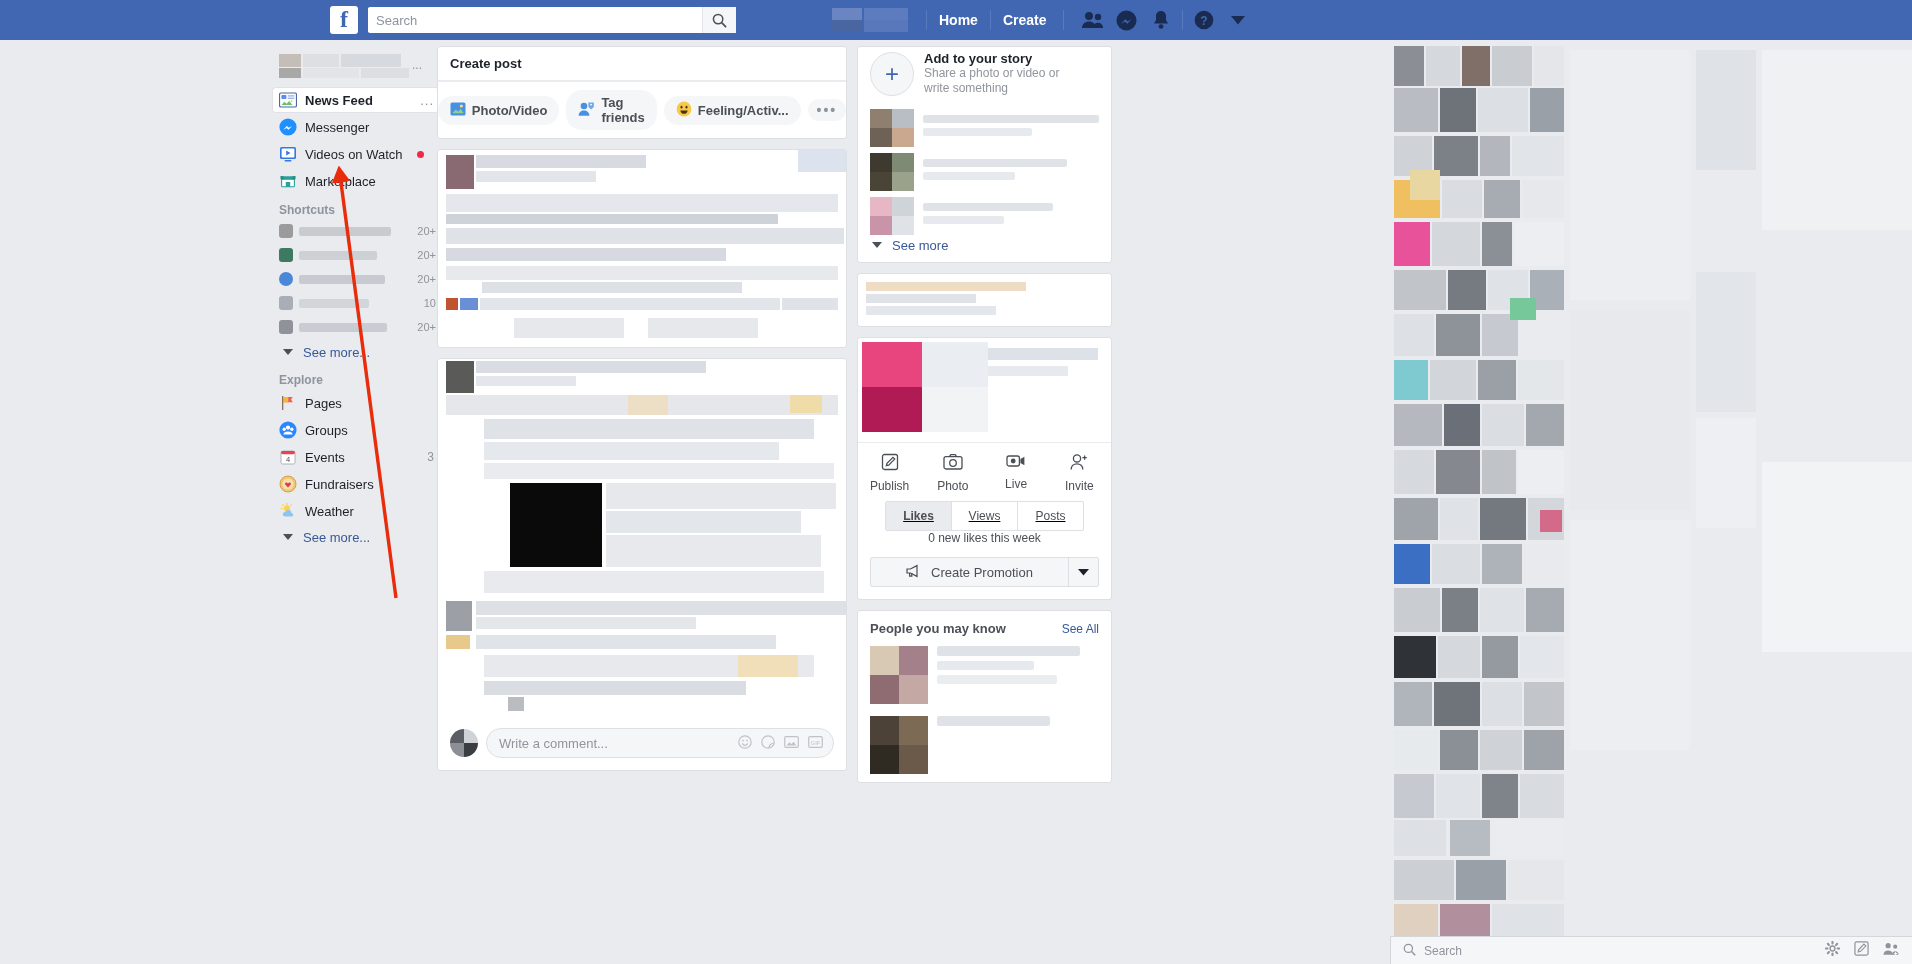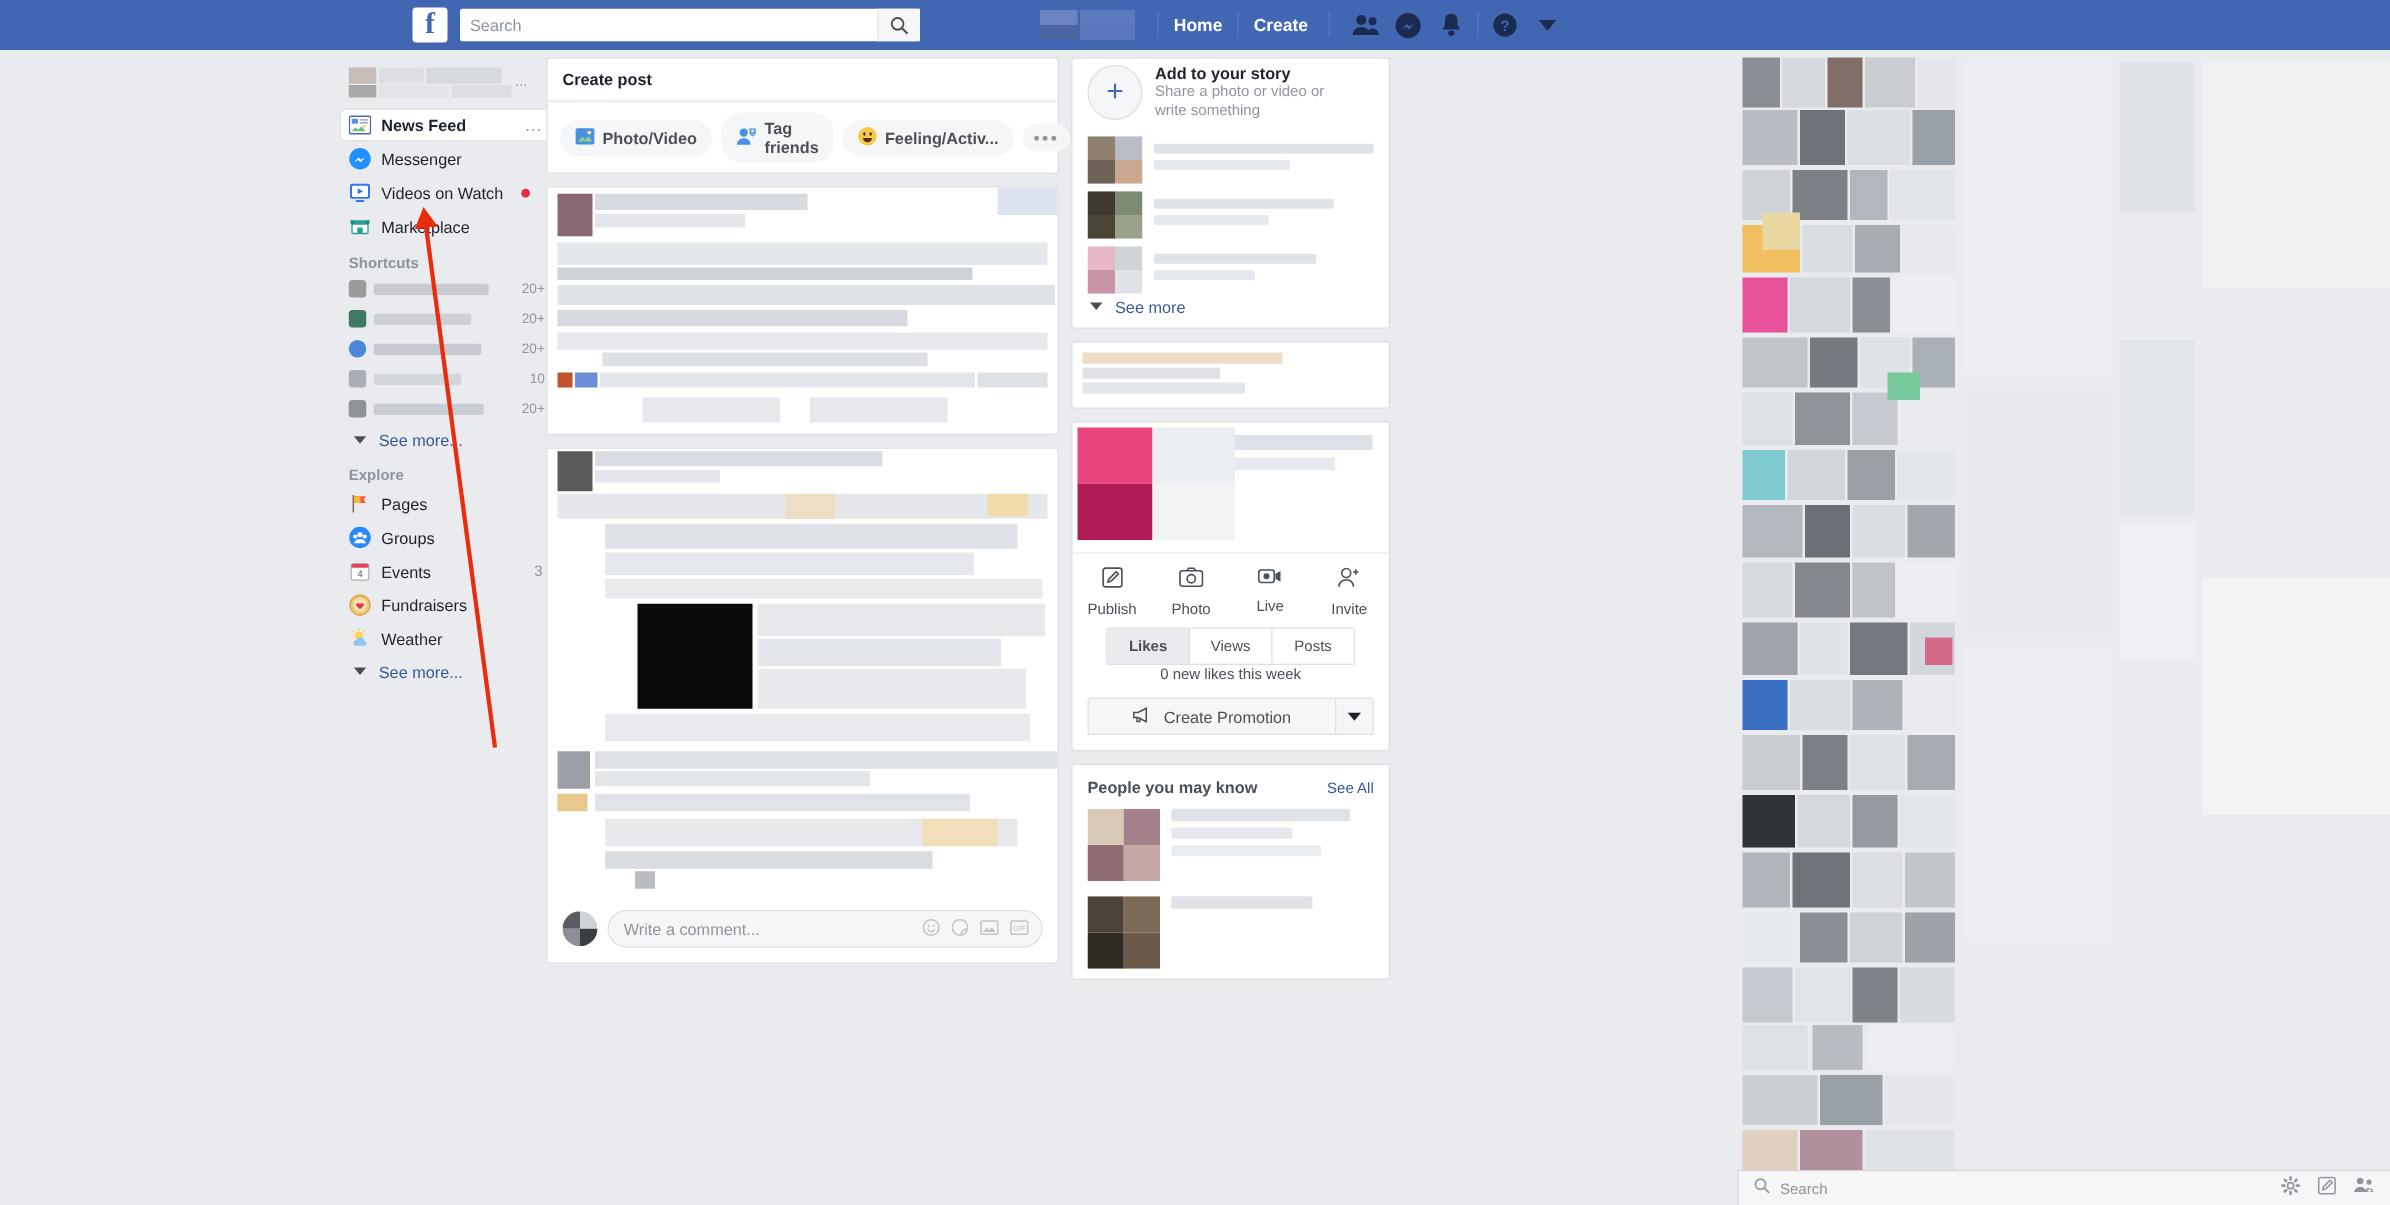--- a/index.html
+++ b/index.html
@@ -106,21 +106,21 @@
     padding: 9px 12px; font-size: 13px; font-weight: bold; color: #1d2129;
     border-bottom: 1px solid #e9ebee;
   }
   
   .composer-body { display: flex; padding: 12px; }
   .avatar-sq { width: 40px; height: 40px; flex: none; position: relative; overflow: hidden; }
   .composer-txt { margin-left: 10px; padding-top: 1px; }
   .composer-line { font-size: 14px; color: #90949c; line-height: 20px; }
   .composer-actions {
     display: flex; align-items: center; gap: 7px;
-    border-top: 1px solid #e9ebee; padding: 8px 10px;
+    border-top: 1px solid #e9ebee; padding: 8px 10px; justify-content: center;
   }
   .pill {
     display: flex; align-items: center; gap: 6px; background: #f5f6f7;
     border-radius: 16px; padding: 5px 12px; font-size: 13px;
     color: #4b4f56; font-weight: bold; cursor: pointer;
   }
   .pill.round { padding: 5px 9px; }
   .dots3 { color: #90949c; letter-spacing: 2px; font-size: 14px; line-height: 12px; }
 
   
@@ -159,21 +159,21 @@
   .story-thumb { width: 44px; height: 38px; flex: none; overflow: hidden; position: relative; }
   .story-lines { flex: 1; }
   .sline { height: 8px; border-radius: 2px; background: #dfe3e8; margin-bottom: 5px; }
 
   .action-strip { display: flex; border-top: 1px solid #e9ebee; padding: 10px 0 8px 0; }
   .action-cell {
     flex: 1; display: flex; flex-direction: column; align-items: center;
     gap: 4px; cursor: pointer;
   }
   .action-label { font-size: 12px; color: #4b4f56; }
-  .tabs3 { display: flex; margin: 0 27px; border: 1px solid #dddfe2; border-radius: 2px; }
+  .tabs3 { display: flex; margin: 0 27px; border: 1px solid #dddfe2; border-radius: 2px; text-decoration: underline; }
   .tab3 {
     flex: 1; text-align: center; font-size: 12px; color: #4b4f56;
     padding: 7px 0; cursor: pointer; border-right: 1px solid #dddfe2;
   }
   .tab3:last-child { border-right: 0; }
   .tab3.on { background: #e9ebee; font-weight: bold; }
   .stat-num { text-align: center; font-size: 22px; color: #1d2129; padding: 10px 0 2px 0; }
   .stat-sub { text-align: center; font-size: 12px; color: #4b4f56; padding-bottom: 12px; }
   .promo-btn {
     margin: 0 12px 12px 12px; border: 1px solid #dddfe2; border-radius: 2px;

